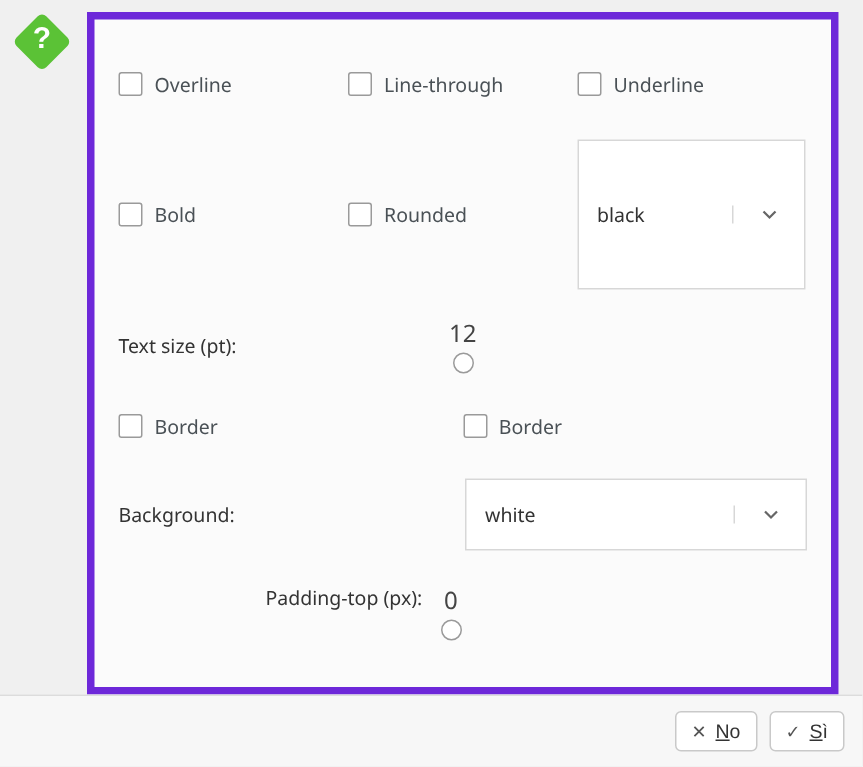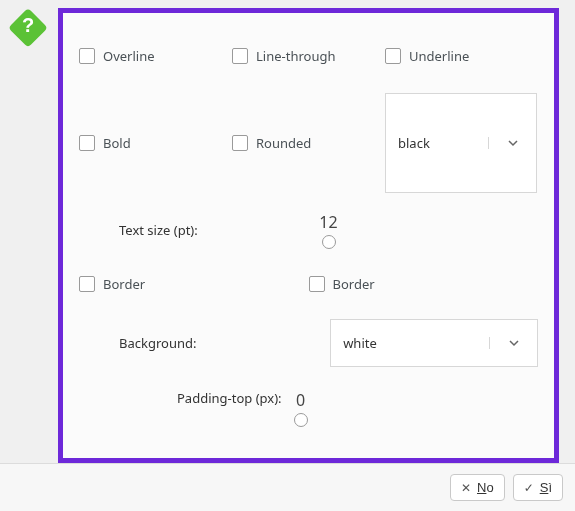--- a/index.html
+++ b/index.html
@@ -15,21 +15,21 @@
   .row    { display:flex; align-items:center; margin-bottom:26px; }
   .row.tall { min-height:100px; margin-bottom:18px; }
   .col3   { display:flex; gap:0; }
   .col3 > div { flex:1; display:flex; align-items:center; }
   .chk    { width:16px; height:16px; border:1px solid #9a9a9a; background:#fff; border-radius:2px; margin-right:8px; flex:none; }
   .chk-lbl{ color:#4a5156; }
   .select { height:100px; width:152px; border:1px solid #d7d7d7; background:#fff; display:flex; align-items:center; position:relative; }
   .select .sel-text { padding:0 12px; flex:1; color:#333; }
   .select .sel-arrow{ width:48px; border-left:1px solid #d7d7d7; display:flex; align-items:center; justify-content:center; color:#666; font-size:13px; }
   .select.short { height:48px; width:236px; margin-left:auto; }
-  .lbl    { color:#333;margin-left:40px; }
+  .lbl    { color:#333; }
   .slider-group { flex:1; display:flex; flex-direction:column; align-items:center; justify-content:center; }
   .slider-val  { font-size:16px; color:#444; margin-bottom:2px; }
   .slider-knob { width:14px; height:14px; border:1px solid #9a9a9a; border-radius:50%; background:#fff; }
   .footer { flex:none; background:#f7f7f7; border-top:1px solid #dcdcdc; padding:10px 12px; display:flex; justify-content:flex-end; gap:8px; }
   .btn    { background:#fff; border:1px solid #c9c9c9; border-radius:4px; padding:5px 10px; display:flex; align-items:center; gap:6px; font-size:13px; color:#333; cursor:pointer; }
   .btn .icon { font-size:12px; color:#555; }
   .btn .ul   { text-decoration:underline; }
   .row-bg  { display:flex; align-items:center; margin-bottom:22px; }
   .row-bg .lbl { width:240px; }
   .row-pad { display:flex; align-items:flex-start; }

